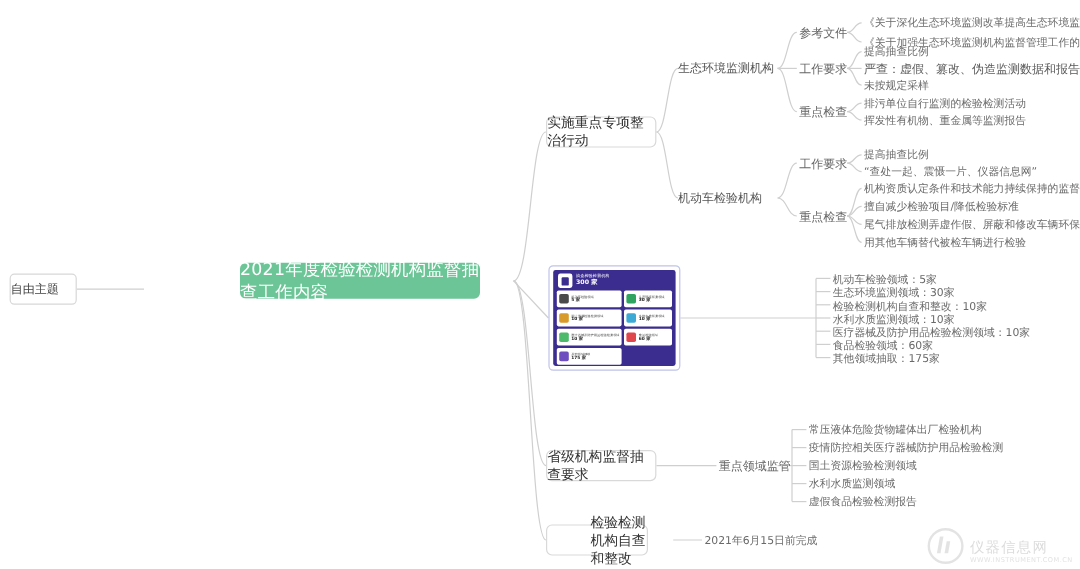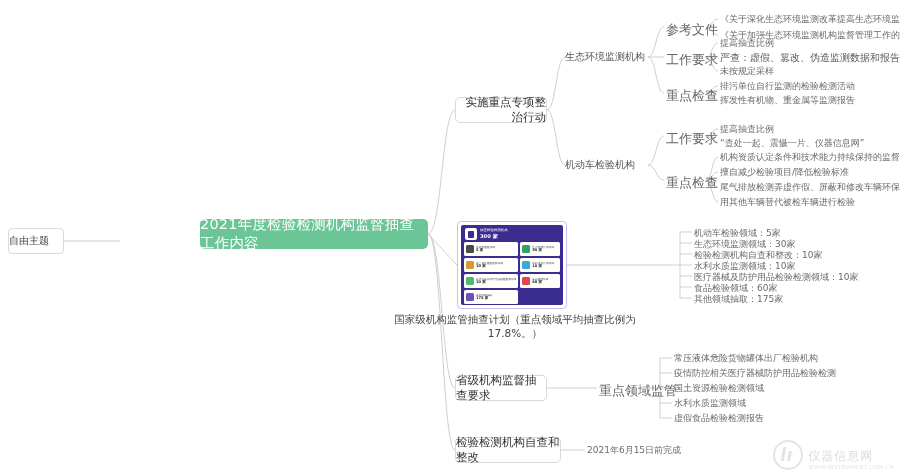--- a/index.html
+++ b/index.html
@@ -17,35 +17,35 @@
   
   .free-topic{
     left:8px;top:228px;width:56px;height:26px;
     border:1px solid #d8d8d8;border-radius:4px;background:#fff;
     display:flex;align-items:center;
     font-size:10px;color:#444;
   }
 
   
   .central{
-    left:200px;top:219px;width:228px;height:30px;
+    left:200px;top:219px;width:200px;height:30px;
     background:#6cc596;border-radius:5px;
     display:flex;align-items:center;justify-content:center;
     color:#ffffff;font-size:14.5px;letter-spacing:.2px;
   }
 
   
   .lvl1{
     border:1px solid #d9d9d9;border-radius:5px;background:#fff;
     display:flex;align-items:center;justify-content:center;
     font-size:11.5px;color:#333;height:26px;
   }
-  #n-action{left:455px;top:97px;width:92px;text-align:right;}
+  #n-action{left:455px;top:97px;width:92px;}
   #n-prov{left:455px;top:375px;width:92px;}
-  #n-self{left:455px;top:437px;width:106px;}
+  #n-self{left:455px;top:437px;width:85px;padding-left:36px;}
 
   
   .imgcard{
     left:457px;top:221px;width:110px;height:88px;
     border:1px solid #bfc4e8;border-radius:4px;background:#fff;padding:3px;
   }
   .poster{width:100%;height:100%;background:#3b2d8f;border-radius:2px;position:relative;overflow:hidden;}
   .poster-head{display:flex;align-items:center;gap:3px;padding:3px 4px 2px 4px;}
   .ph-ico{width:12px;height:12px;background:#fff;border-radius:2px;position:relative;flex:none;}
   .ph-ico:after{content:"";position:absolute;left:3px;top:2.5px;width:6px;height:7px;background:#3b2d8f;border-radius:1px;}
@@ -59,21 +59,21 @@
   .c-t1{font-size:2.7px;color:#444;white-space:nowrap;}
   .c-t2{font-size:3.6px;color:#222;font-weight:bold;}
 
   .caption{
     position:absolute;left:375px;top:313px;width:280px;
     text-align:center;font-size:10.5px;color:#444;
   }
 
   
   .lbl{position:absolute;font-size:10px;color:#555;white-space:nowrap;}
-  .lbl2{position:absolute;font-size:13px;color:#666;white-space:nowrap;font-family:Liberation Mono, monospace;}
+  .lbl2{position:absolute;font-size:10px;color:#666;white-space:nowrap;font-family:Liberation Mono, monospace;}
   .leaf{position:absolute;font-size:9px;color:#6a6a6a;white-space:nowrap;}
 
   
   .watermark{
     position:absolute;right:6px;bottom:4px;
     display:flex;align-items:flex-end;gap:5px;opacity:.5;
   }
   .wm-logo{width:26px;height:26px;border-radius:50%;border:2px solid #c9c9c9;position:relative;flex:none;}
   .wm-logo:before{content:"";position:absolute;left:7px;top:5px;width:3px;height:14px;background:#c9c9c9;transform:skewX(-10deg);}
   .wm-logo:after{content:"";position:absolute;left:13px;top:9px;width:3px;height:10px;background:#c9c9c9;transform:skewX(-10deg);}
@@ -243,21 +243,20 @@
           <span class="c-ico" style="background:#6f4fc0"></span>
           <span class="c-txt">
             <span class="c-t1">其他领域抽取</span>
             <span class="c-t2">175 家</span>
           </span>
         </div>
       </div>
     </div>
   </div>
 
-  <div class="caption">国家级机构监管抽查计划（重点领域平均抽查比例为17.8%。）</div>
 
   <div class="leaf" style="left:694px;top:227px;">机动车检验领域：5家</div>
   <div class="leaf" style="left:694px;top:238px;">生态环境监测领域：30家</div>
   <div class="leaf" style="left:694px;top:249px;">检验检测机构自查和整改：10家</div>
   <div class="leaf" style="left:694px;top:260px;">水利水质监测领域：10家</div>
   <div class="leaf" style="left:694px;top:271px;">医疗器械及防护用品检验检测领域：10家</div>
   <div class="leaf" style="left:694px;top:282px;">食品检验领域：60家</div>
   <div class="leaf" style="left:694px;top:293px;">其他领域抽取：175家</div>
 
   <div class="node lvl1" id="n-prov">

